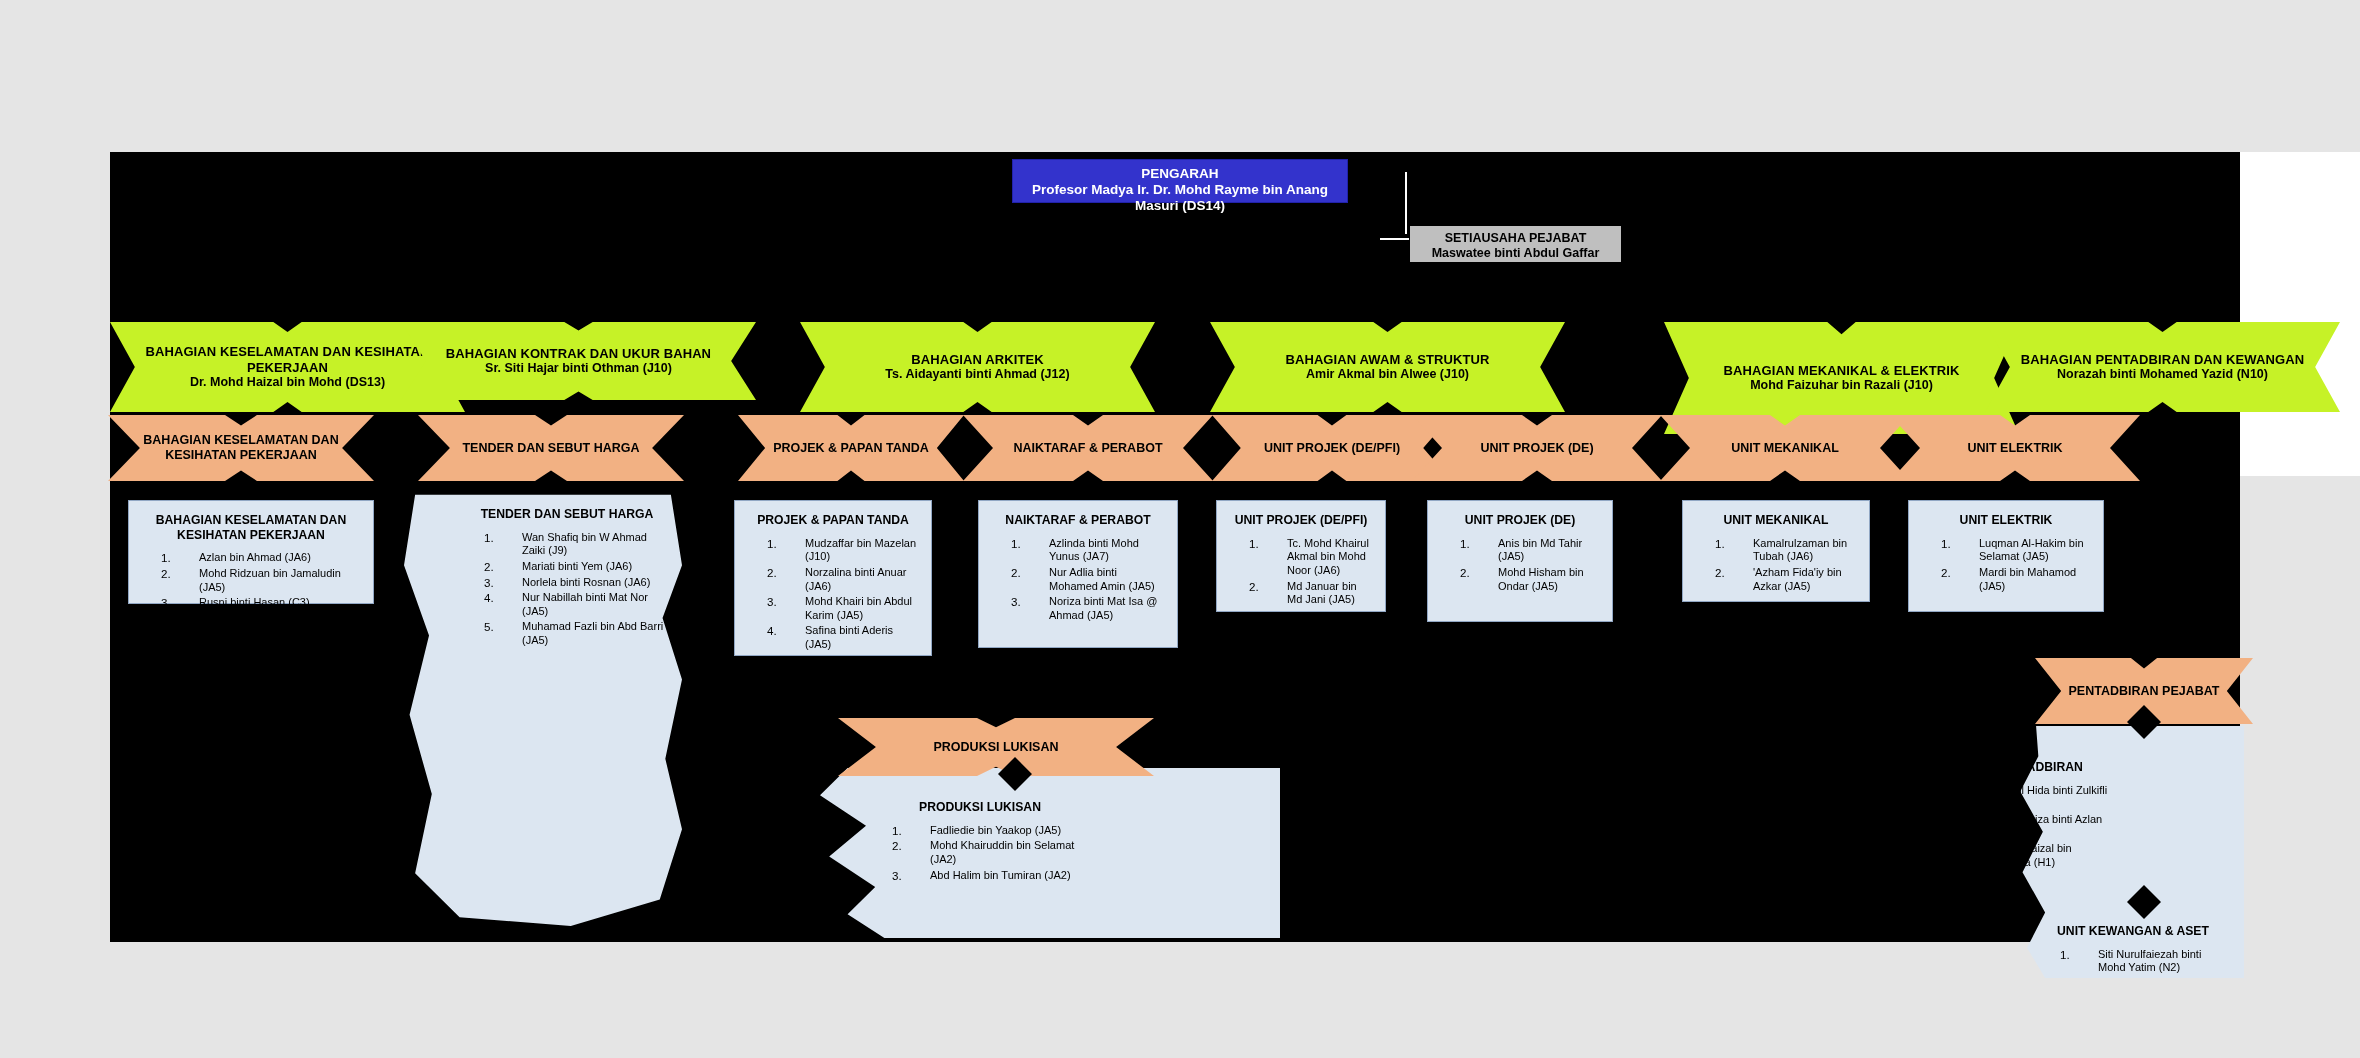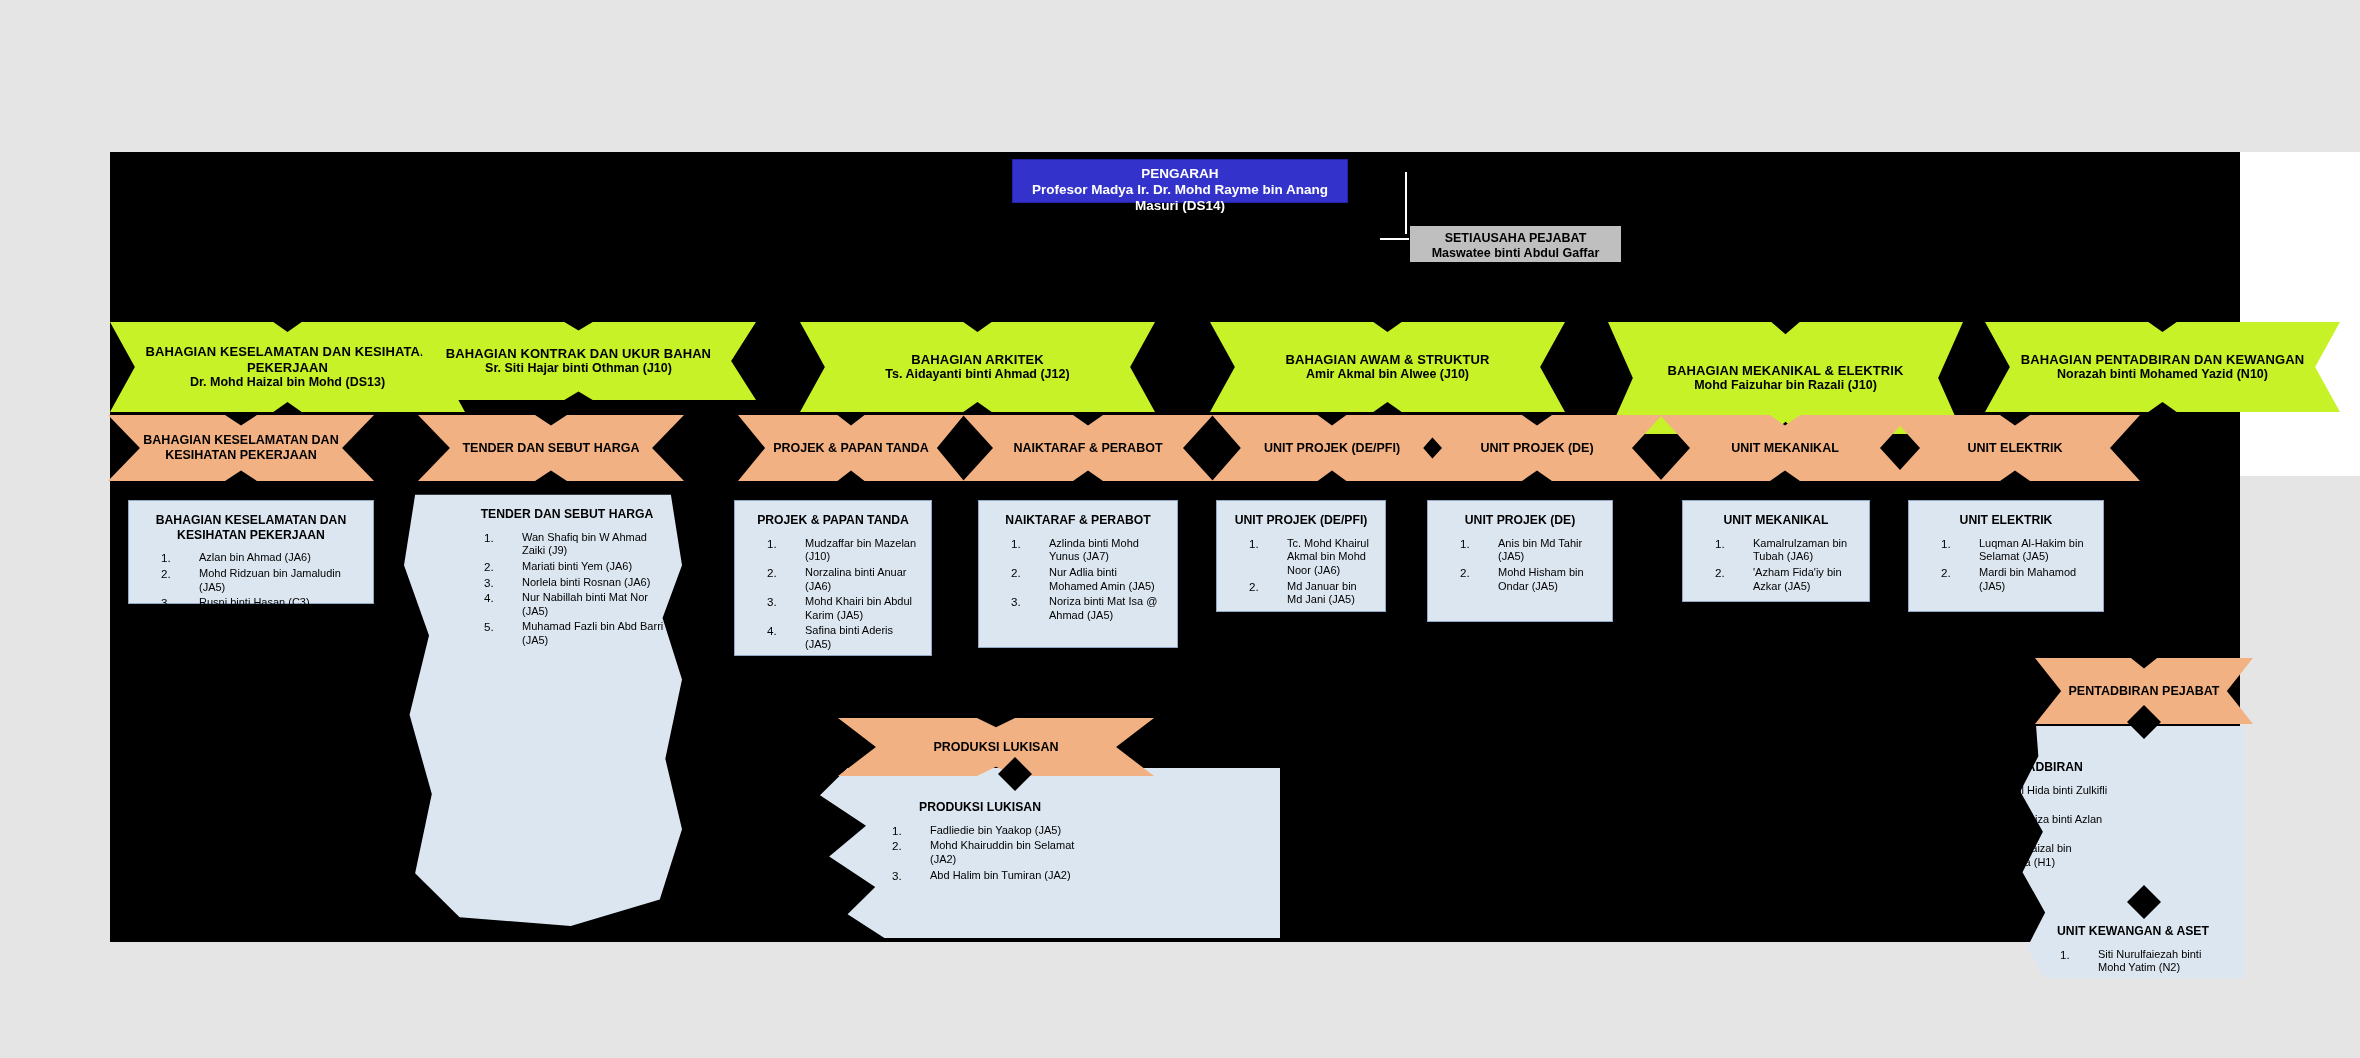--- a/index.html
+++ b/index.html
@@ -215,21 +215,21 @@
     </div>
   </div>
 
   <div class="node green" style="left:1210px; top:322px; width:355px; height:90px;">
     <div>
       <span class="t1">BAHAGIAN AWAM &amp; STRUKTUR</span>
       <span class="t2">Amir Akmal bin Alwee (J10)</span>
     </div>
   </div>
 
-  <div class="node green" style="left:1608px; top:322px; width:355px; height:112px;">
+  <div class="node green" style="left:1664px; top:322px; width:355px; height:112px;">
     <div>
       <span class="t1">BAHAGIAN MEKANIKAL &amp; ELEKTRIK</span>
       <span class="t2">Mohd Faizuhar bin Razali (J10)</span>
     </div>
   </div>
 
   <div class="node green" style="left:1985px; top:322px; width:355px; height:90px;">
     <div>
       <span class="t1">BAHAGIAN PENTADBIRAN DAN KEWANGAN</span>
       <span class="t2">Norazah binti Mohamed Yazid (N10)</span>

